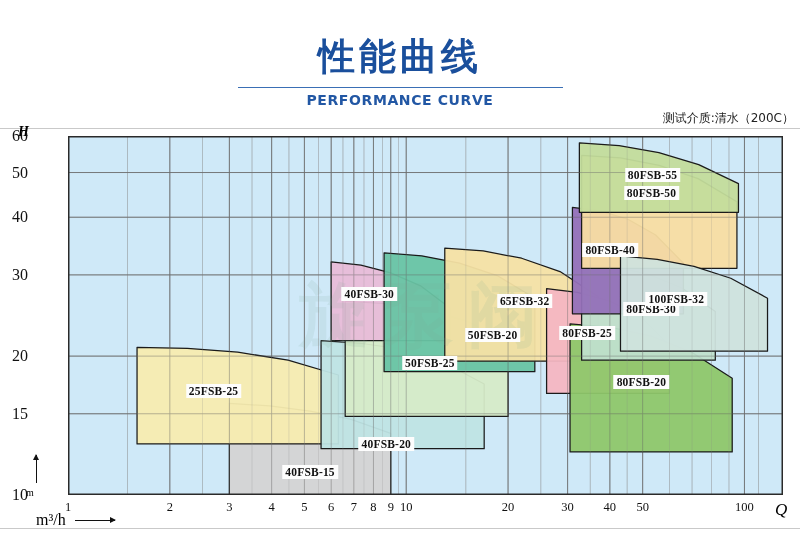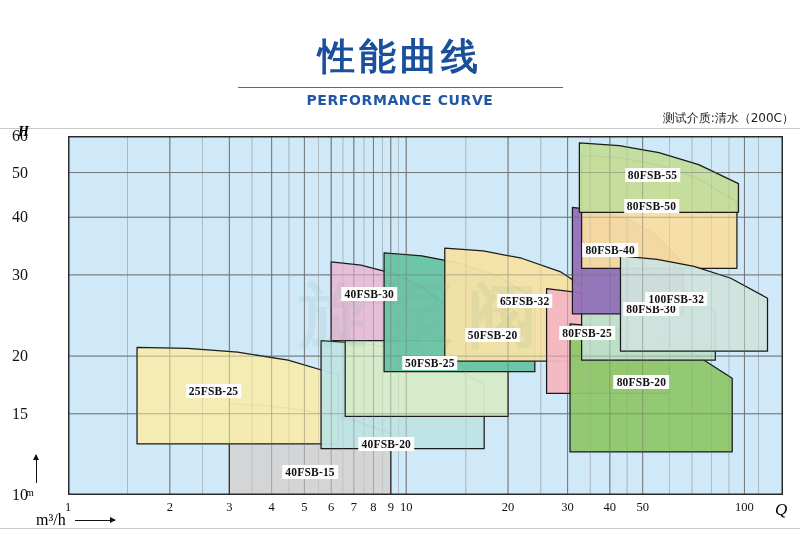--- a/index.html
+++ b/index.html
@@ -237,19 +237,19 @@
         <div class="curve-label" style="left: 145.542px; top: 254.72px; transform: translate(-50%, -50%);">25FSB-25</div>
         <div class="curve-label" style="left: 318.306px; top: 282.854px; transform: translate(-50%, -50%); margin-top: 25px;">40FSB-20</div>
         <div class="curve-label" style="left: 361.878px; top: 227.132px; transform: translate(-50%, -50%);">50FSB-25</div>
         <div class="curve-label" style="left: 301.312px; top: 157.831px; transform: translate(-50%, -50%);">40FSB-30</div>
         <div class="curve-label" style="left: 424.618px; top: 199.188px; transform: translate(-50%, -50%);">50FSB-20</div>
         <div class="curve-label" style="left: 456.664px; top: 165.473px; transform: translate(-50%, -50%); text-align: right;">65FSB-32</div>
         <div class="curve-label" style="left: 519.124px; top: 196.77px; transform: translate(-50%, -50%);">80FSB-25</div>
         <div class="curve-label" style="left: 573.393px; top: 246.429px; transform: translate(-50%, -50%);">80FSB-20</div>
         <div class="curve-label" style="left: 583.133px; top: 172.595px; transform: translate(-50%, -50%);">80FSB-30</div>
         <div class="curve-label" style="left: 542.164px; top: 113.971px; transform: translate(-50%, -50%);">80FSB-40</div>
-        <div class="curve-label" style="left: 583.501px; top: 70px; transform: translate(-50%, -50%);">80FSB-50</div>
+        <div class="curve-label" style="left: 583.501px; top: 57px; transform: translate(-50%, -50%);">80FSB-50</div>
         <div class="curve-label" style="left: 584.551px; top: 39.3491px; transform: translate(-50%, -50%);">80FSB-55</div>
         <div class="curve-label" style="left: 608.362px; top: 162.602px; transform: translate(-50%, -50%);">100FSB-32</div>
       </div>
   </div>
 
 </div>
 
 </body></html>

